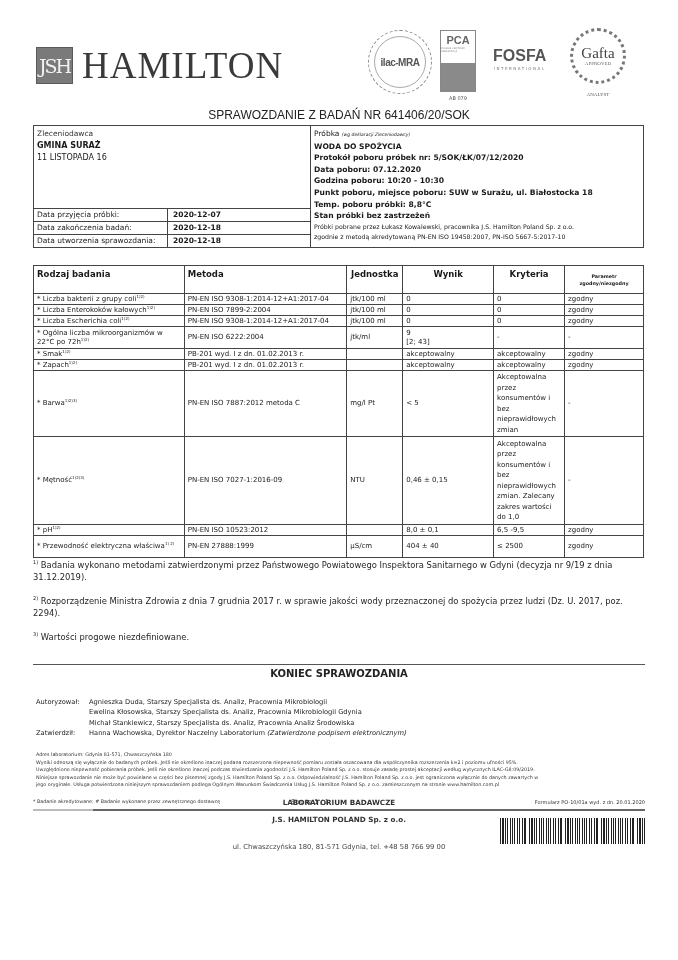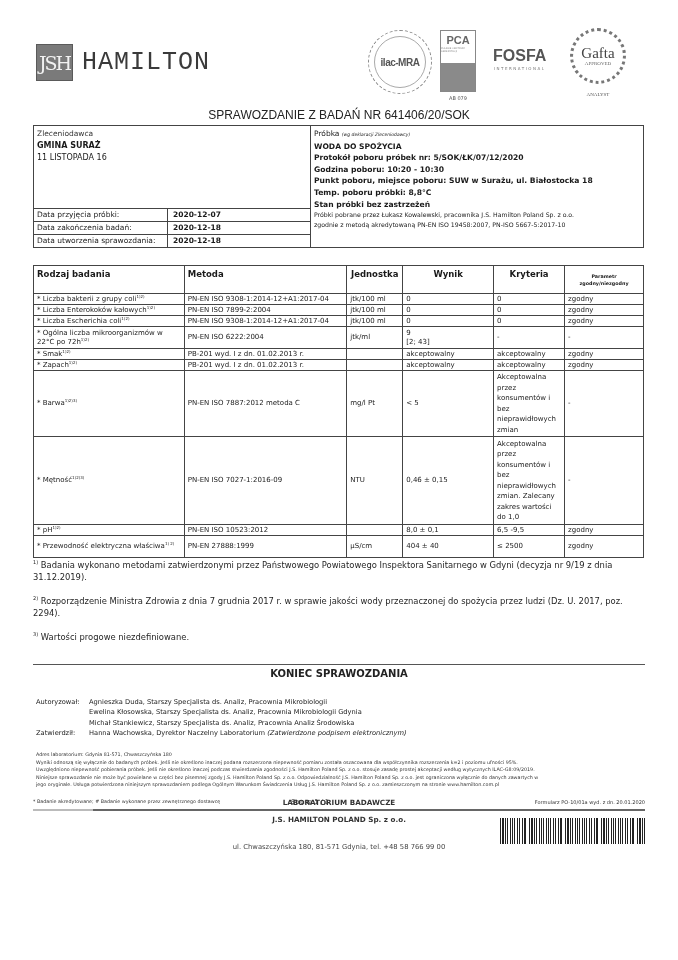--- a/index.html
+++ b/index.html
@@ -3,21 +3,21 @@
 <meta charset="utf-8">
 <style>
   * { box-sizing: border-box; margin: 0; padding: 0; }
   html, body { width: 678px; height: 960px; background: #ffffff; }
   body { position: relative; font-family: "DejaVu Sans", sans-serif; color: #1a1a1a; overflow: hidden; }
 
   
   .logo-hamilton { position: absolute; left: 36px; top: 44px; display: flex; align-items: center; }
   .logo-mark { width: 37px; height: 37px; background: #7a7a7a; border: 1px solid #5a5a5a; color: #f2f2f2;
     font-family: "DejaVu Serif", serif; font-size: 19px; display: flex; align-items: center; justify-content: center; letter-spacing: -2px; }
-  .logo-word { margin-left: 9px; font-family: Liberation Mono, monospace; font-size: 25px; letter-spacing: 1px; color: #3a3a3a; }
+  .logo-word { margin-left: 9px; font-family: Liberation Serif, serif; font-size: 37px; letter-spacing: 1px; color: #3a3a3a; }
 
   .cert { position: absolute; }
   .ilac { left: 368px; top: 30px; width: 64px; height: 64px; border-radius: 50%; border: 1px dashed #888;
     display:flex; align-items:center; justify-content:center; }
   .ilac-inner { width: 52px; height: 52px; border-radius: 50%; border: 1px solid #aaa; display:flex; align-items:center; justify-content:center; }
   .ilac-text { font-family: "Liberation Sans", sans-serif; font-weight: bold; font-size: 10px; color: #555; background:#fff; padding: 0 1px; letter-spacing:-0.5px;text-align:center;}
   .pca { left: 440px; top: 30px; width: 36px; height: 62px; border: 1px solid #888; display:flex; flex-direction:column; align-items:center; }
   .pca-top { font-family: "Liberation Sans", sans-serif; font-weight: bold; font-size: 11px; color: #666; margin-top: 3px; }
   .pca-sub { font-size: 2.5px; color: #888; margin-top: 1px; }
   .pca-bottom { margin-top: auto; width: 100%; height: 28px; background: #8a8a8a; }
@@ -137,20 +137,21 @@
       <div class="date-row">
         <div class="dl">Data utworzenia sprawozdania:</div>
         <div class="dv">2020-12-18</div>
       </div>
     </div>
   </div>
   <div class="sample">
     <div><span>Próbka</span> <span class="it">(wg deklaracji Zleceniodawcy)</span></div>
     <div class="bold">WODA DO SPOŻYCIA</div>
     <div class="bold">Protokół poboru próbek nr: 5/SOK/ŁK/07/12/2020</div>
+    <div class="bold">Data poboru: 07.12.2020</div>
     <div class="bold">Godzina poboru: 10:20 - 10:30</div>
     <div class="bold">Punkt poboru, miejsce poboru: SUW w Surażu, ul. Białostocka 18</div>
     <div class="bold">Temp. poboru próbki: 8,8°C</div>
     <div class="bold">Stan próbki bez zastrzeżeń</div>
     <div class="small">Próbki pobrane przez Łukasz Kowalewski, pracownika J.S. Hamilton Poland Sp. z o.o.</div>
     <div class="small">zgodnie z metodą akredytowaną PN-EN ISO 19458:2007, PN-ISO 5667-5:2017-10</div>
   </div>
 </div>
 
 <table class="results">

